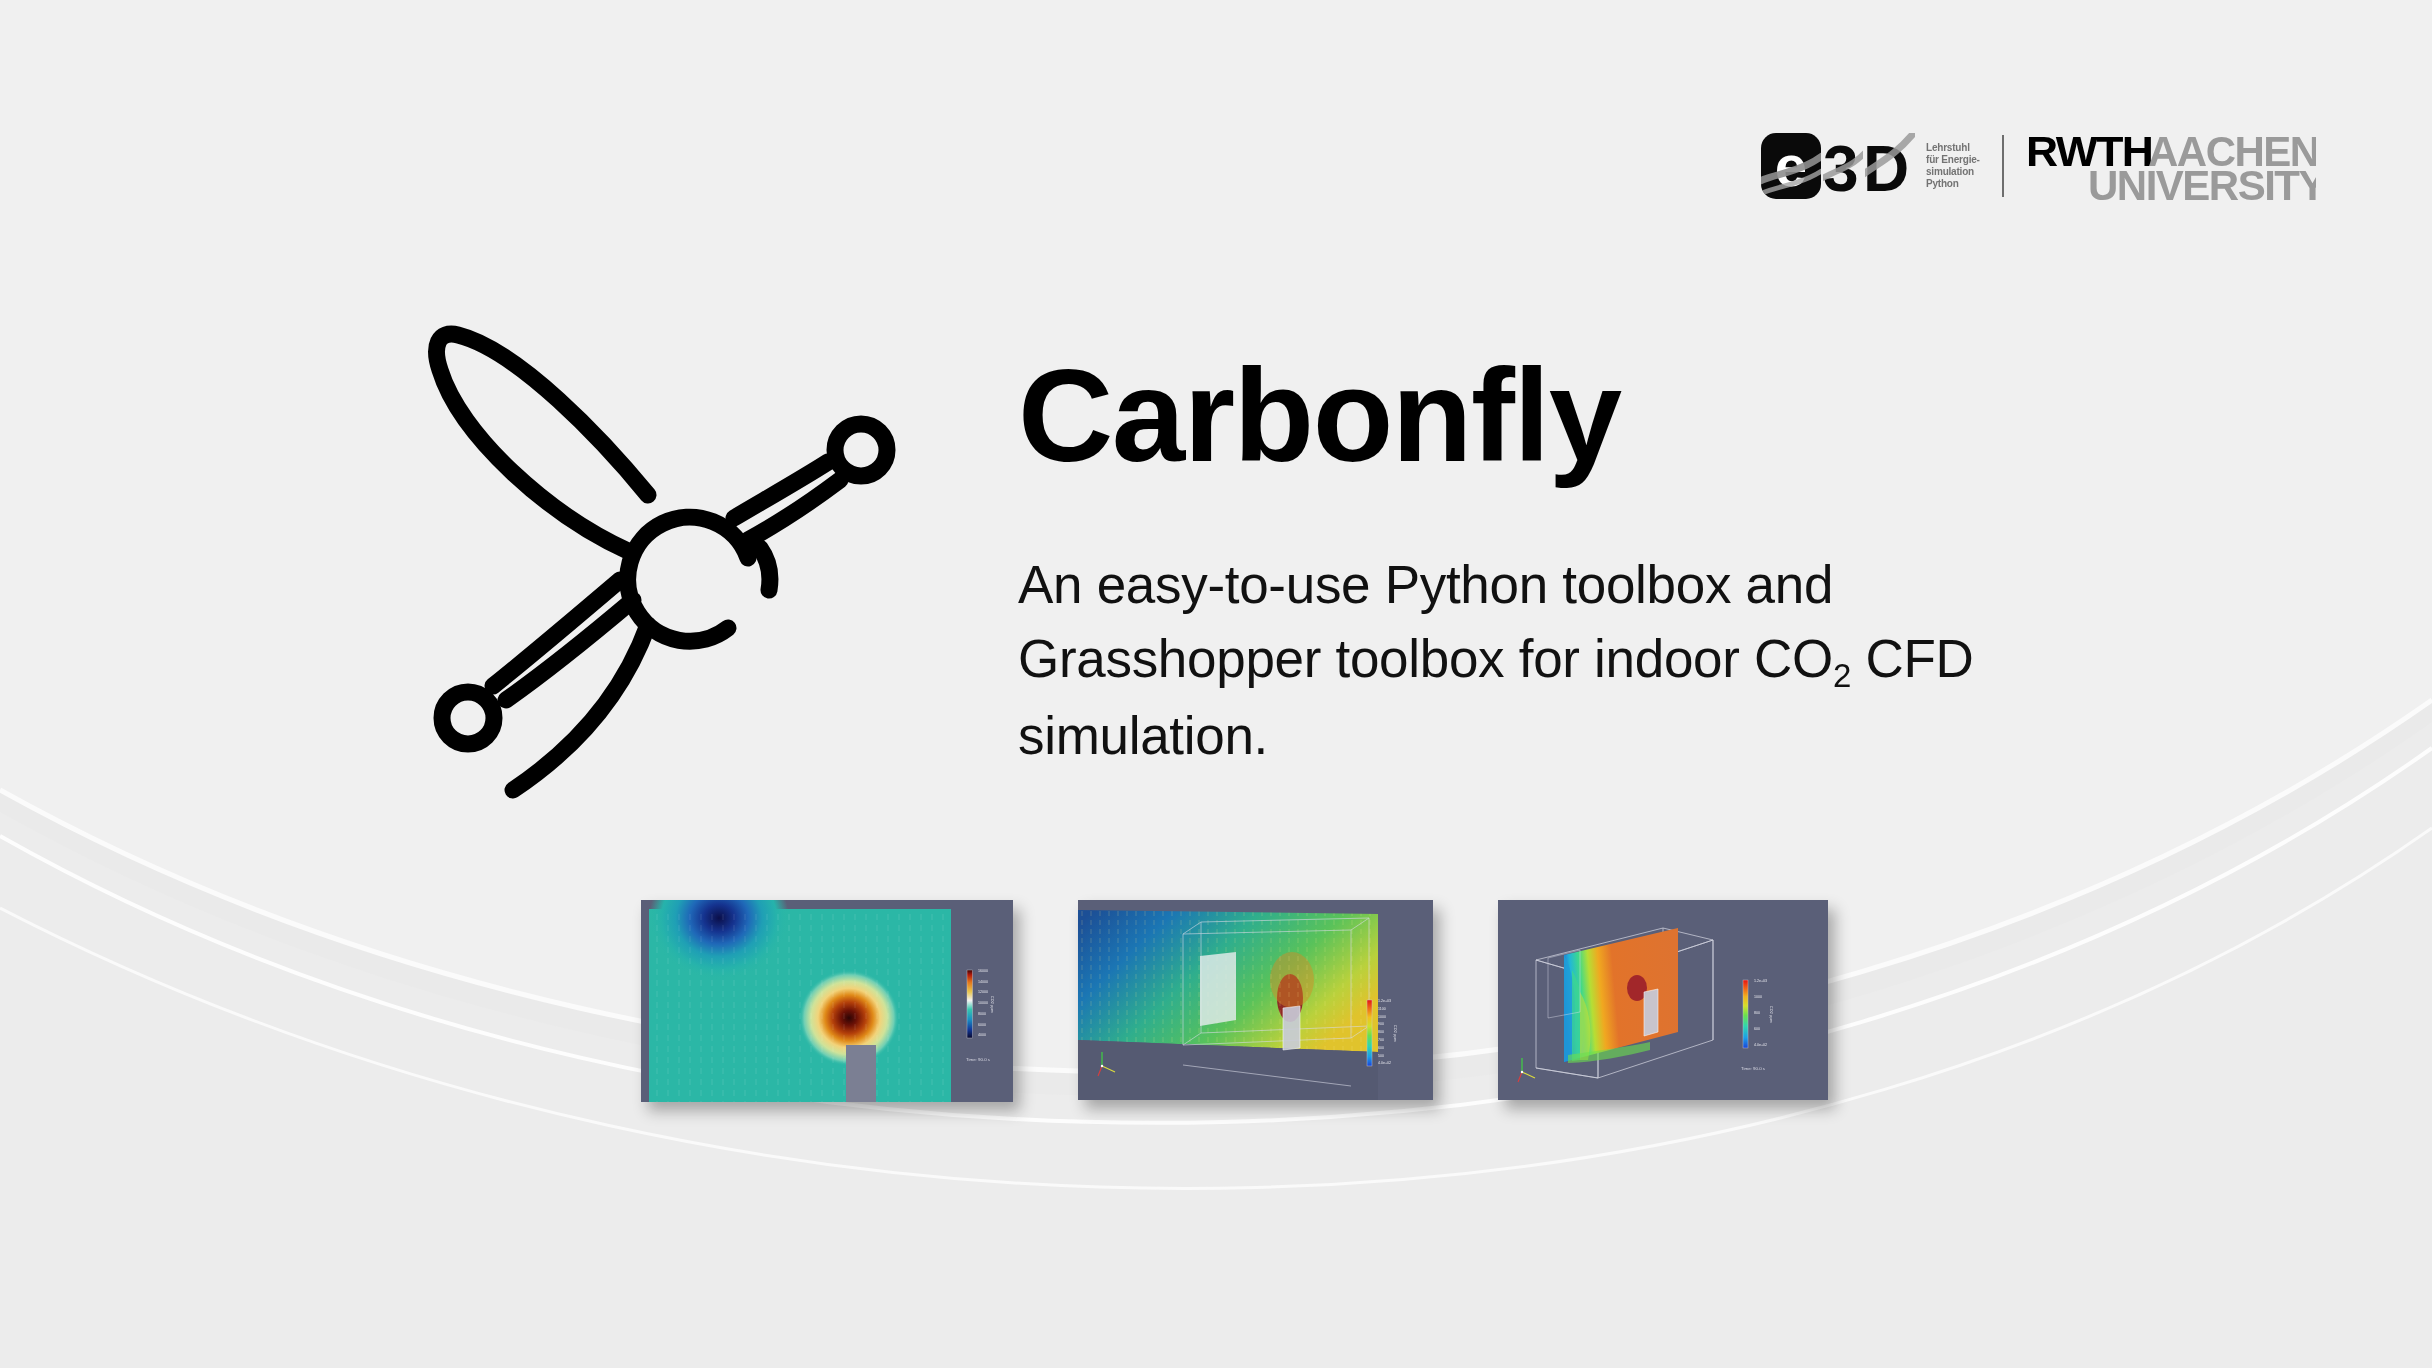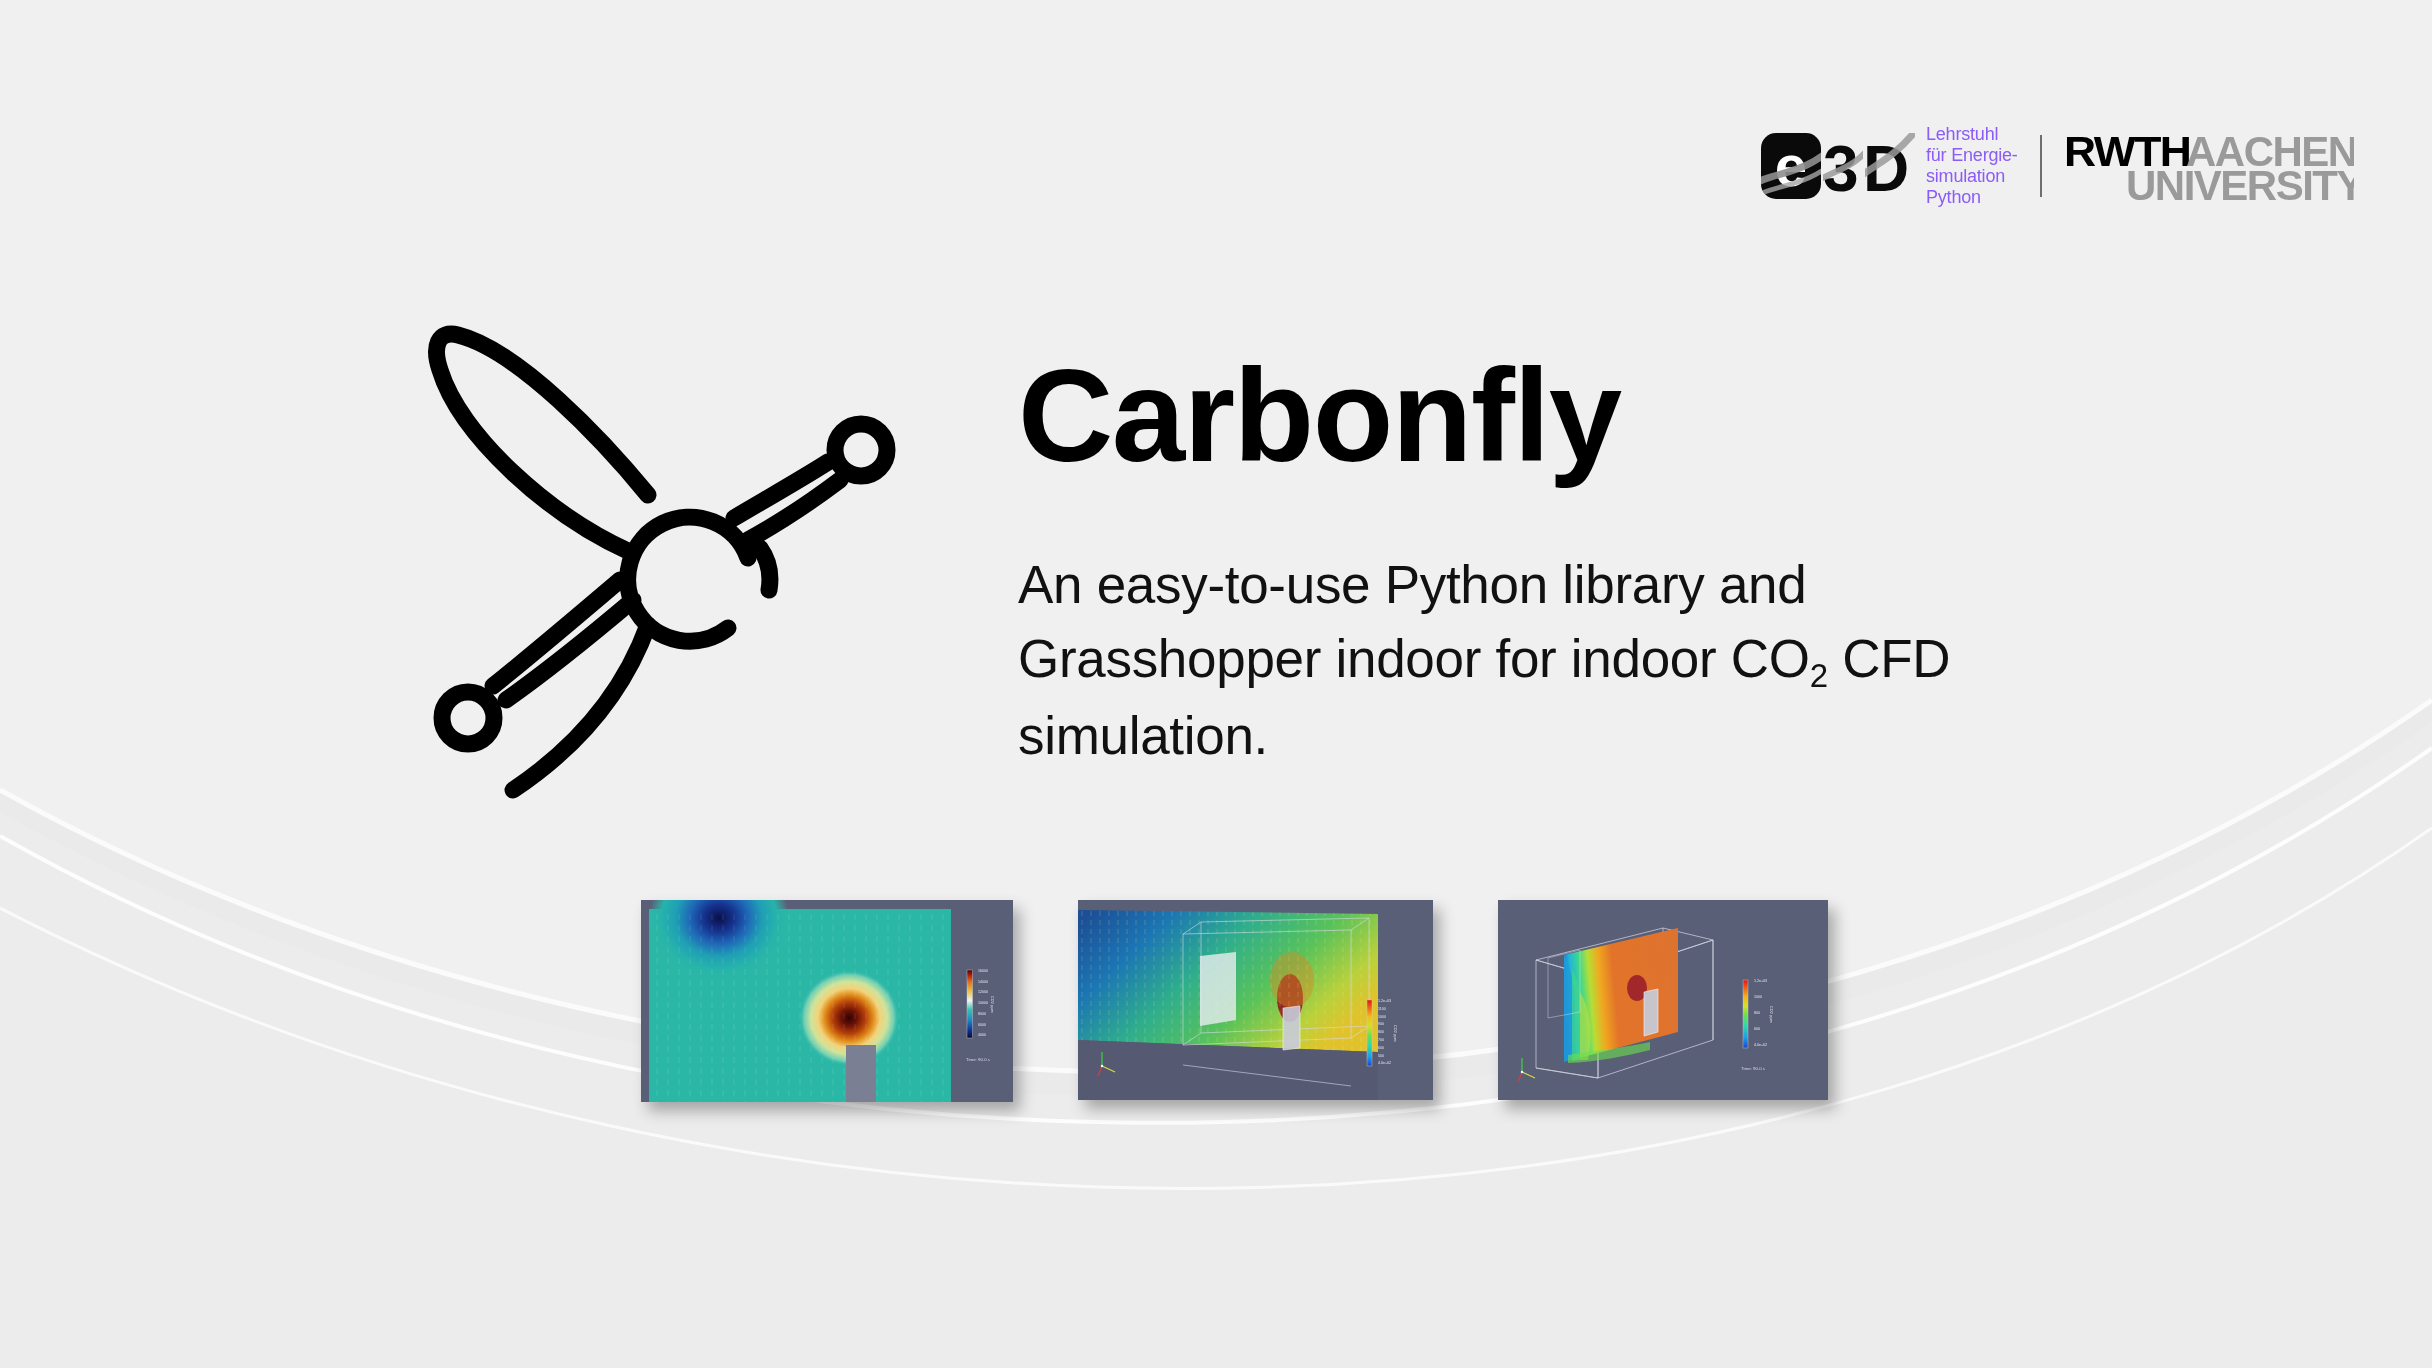--- a/index.html
+++ b/index.html
@@ -17,22 +17,22 @@
   }
 
   
   #logo-bar {
     position:absolute; top:128px; left:1761px;
     display:flex; align-items:center; height:76px; z-index:5;
   }
   #e3d-mark { display:block; }
   #e3d-sub {
     margin-left:11px;
-    font-size:18px; font-weight:normal; line-height:1.18;
-    color:#8b5cf6; letter-spacing:-0.2px; white-space:nowrap;
+    font-size:10px; font-weight:bold; line-height:1.18;
+    color:#737373; letter-spacing:-0.2px; white-space:nowrap;
   }
   #logo-divider {
     width:2px; height:62px; background:#6e6e6e;
     margin-left:22px; margin-right:22px;
   }
   #rwth-mark { display:block; }
 
   
   #dragonfly {
     position:absolute; left:398px; top:290px; z-index:4;
@@ -172,21 +172,21 @@
 
     <path d="M222,290 C175,330 130,368 95,396"></path>
     <path d="M235,310 C190,348 145,384 108,410"></path>
 
     <circle cx="70" cy="428" r="26"></circle>
   </g>
 </svg>
 
 <div id="hero-text">
   <div id="title">Carbonfly</div>
-  <div id="subtitle"><span>An easy-to-use Python library and Grasshopper indoor for indoor CO</span><sub>2</sub><span> CFD simulation.</span></div>
+  <div id="subtitle"><span>An easy-to-use Python toolbox and Grasshopper toolbox for indoor CO</span><sub>2</sub><span> CFD simulation.</span></div>
 </div>
 
 <div id="gallery">
 
   <div class="shot" style="width:372px;height:202px;">
     <svg class="shot-canvas" viewBox="0 0 372 202" preserveAspectRatio="none">
       <defs>
         <radialGradient id="blueplume" cx="0.5" cy="0.5" r="0.5">
           <stop offset="0" stop-color="#0b0f4a"></stop>
           <stop offset="0.22" stop-color="#15338f"></stop>

